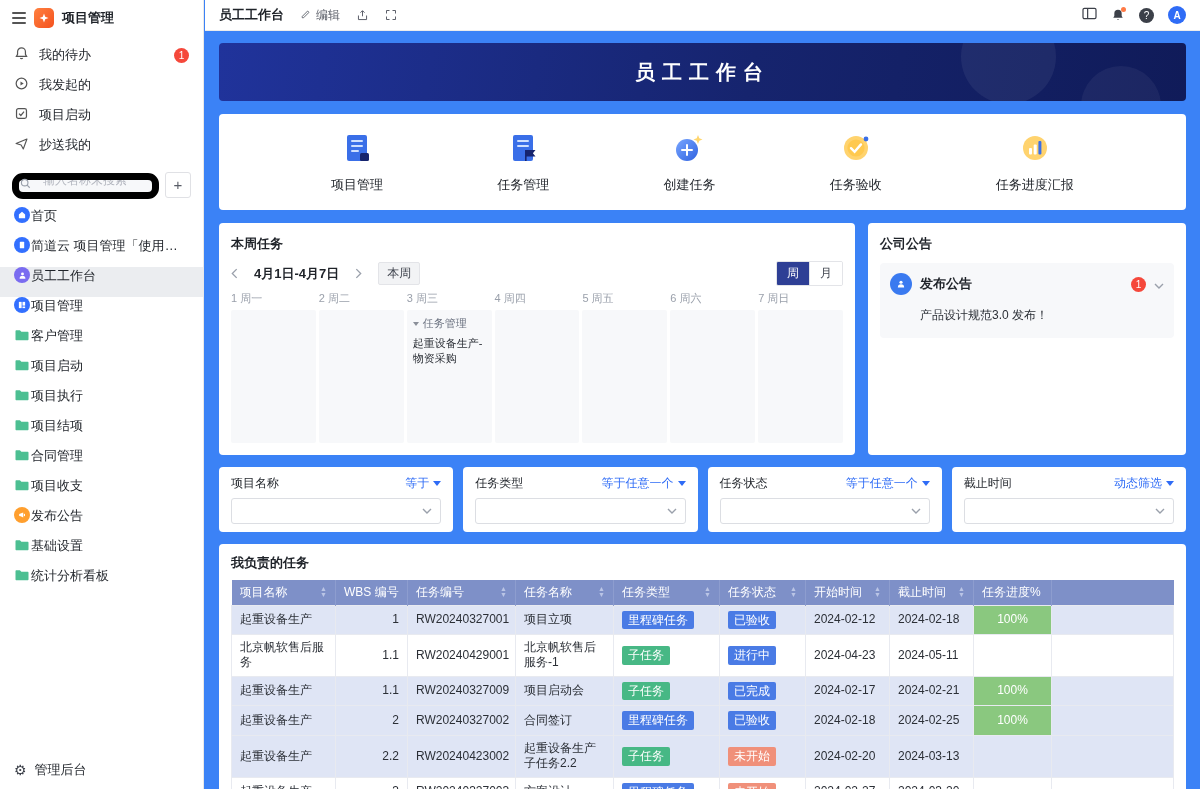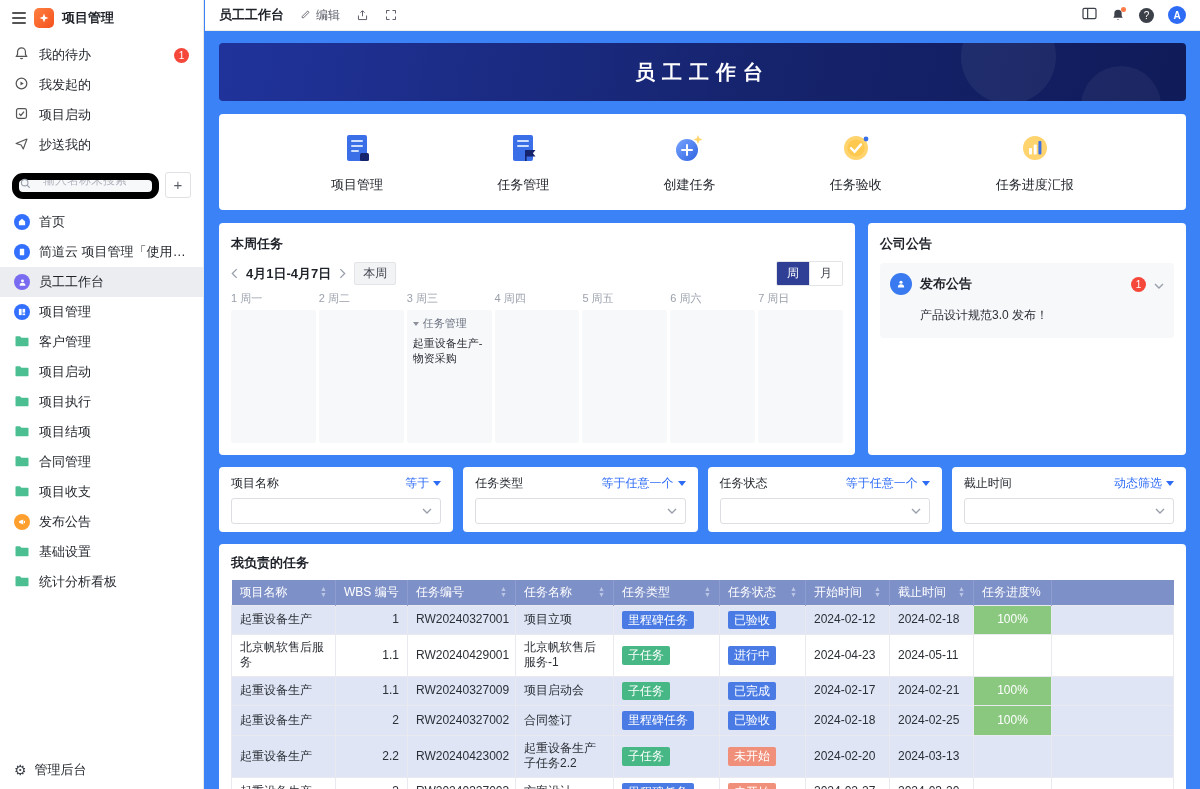--- a/index.html
+++ b/index.html
@@ -17,21 +17,21 @@
   .sb-item{height:30px;display:flex;align-items:center;gap:10px;padding:0 14px;font-size:13px;color:#1f2329;cursor:pointer}
   .sb-item .grow{flex:1}
   .badge-red{min-width:15px;height:15px;border-radius:8px;background:#f5483b;color:#fff;font-size:10px;display:flex;align-items:center;justify-content:center;padding:0 4px}
   .sb-search{display:flex;gap:6px;padding:8px 12px 6px;align-items:center}
   .search-box{flex:1;position:relative}
   .search-box input{width:100%;height:26px;border:7px solid #000000;background:#f7f8fa;border-radius:11px;padding:0 6px 12px 24px;font-size:12px;color:#333;outline:none}
   .search-box input::placeholder{color:#b3b6bf}
   .search-box .mag{position:absolute;left:7px;top:6px}
   .add-btn{width:26px;height:26px;min-width:26px;border:1px solid #e0e1e5;border-radius:3px;background:#fff;color:#585c66;font-size:15px;display:flex;align-items:center;justify-content:center;cursor:pointer}
   .sb-nav{flex:1;overflow:hidden;padding-top:2px}
-  .nav-item{height:30px;display:flex;align-items:center;gap:9px;padding:0 14px;font-size:13px;color:#1f2329;cursor:pointer;white-space:nowrap}
+  .nav-item{height:30px;display:flex;align-items:flex-start;gap:1px;padding:0 14px;font-size:13px;color:#1f2329;cursor:pointer;white-space:nowrap}
   .nav-item.active{background:#ebedf0}
   .nav-item .lbl{overflow:hidden;text-overflow:ellipsis}
   .ci{width:16px;height:16px;min-width:16px;border-radius:50%;display:flex;align-items:center;justify-content:center}
   .sb-footer{height:38px;display:flex;align-items:center;gap:8px;padding:0 14px;font-size:13px;color:#1f2329;cursor:pointer}
   .gear{font-size:14px;color:#3c4049;line-height:1}
 
   
   .main{position:absolute;left:205px;top:0;right:0;bottom:0;display:flex;flex-direction:column}
   .topbar{height:31px;min-height:31px;background:#fff;display:flex;align-items:center;gap:16px;padding:0 14px;border-bottom:1px solid #ececec}
   .tb-title{font-size:13px;font-weight:bold;color:#1f2329}
@@ -50,21 +50,21 @@
   .deco2{position:absolute;right:25px;bottom:-45px;width:80px;height:80px;border-radius:50%;background:rgba(255,255,255,.05)}
   .banner-title{color:#fff;font-size:20px;font-weight:bold;letter-spacing:7px}
 
   .qa-card{margin-top:13px;background:#fff;border-radius:4px;height:96px;display:flex;align-items:center;justify-content:space-around;padding:0 55px}
   .qa-item{display:flex;flex-direction:column;align-items:center;gap:7px;cursor:pointer}
   .qa-item .lbl{font-size:13px;color:#1f2329}
 
   .cards-row{margin-top:13px;display:flex;gap:13px;height:232px}
   .week-card{flex:1;background:#fff;border-radius:4px;padding:12px;display:flex;flex-direction:column}
   .card-title{font-size:13px;font-weight:bold;color:#1f2329}
-  .week-nav{display:flex;align-items:center;gap:8px;margin-top:8px}
+  .week-nav{display:flex;align-items:center;gap:16px;margin-top:8px}
   .chev{color:#9aa0ab;cursor:pointer;display:flex;align-items:center}
   .range{font-size:13px;font-weight:bold;color:#1f2329}
   .this-week{font-size:12px;color:#40454f;background:#f2f3f5;border:1px solid #e3e4e8;border-radius:2px;padding:2px 8px;cursor:pointer}
   .toggle{margin-left:auto;display:flex;border-radius:2px;overflow:hidden;border:1px solid #e3e4e8}
   .toggle span{font-size:12px;padding:3px 10px;cursor:pointer}
   .toggle .on{background:#2e3f95;color:#fff}
   .toggle .off{background:#fff;color:#40454f;border-left:1px solid #e3e4e8}
   .cal{margin-top:5px;flex:1;display:grid;grid-template-columns:repeat(7,1fr);grid-template-rows:14px 1fr;column-gap:3px;row-gap:5px}
   .day-label{font-size:11px;color:#9aa0ab;white-space:nowrap}
   .day-col{background:#f7f8fa;border-radius:2px;padding:6px 6px;font-size:11px;cursor:pointer}

